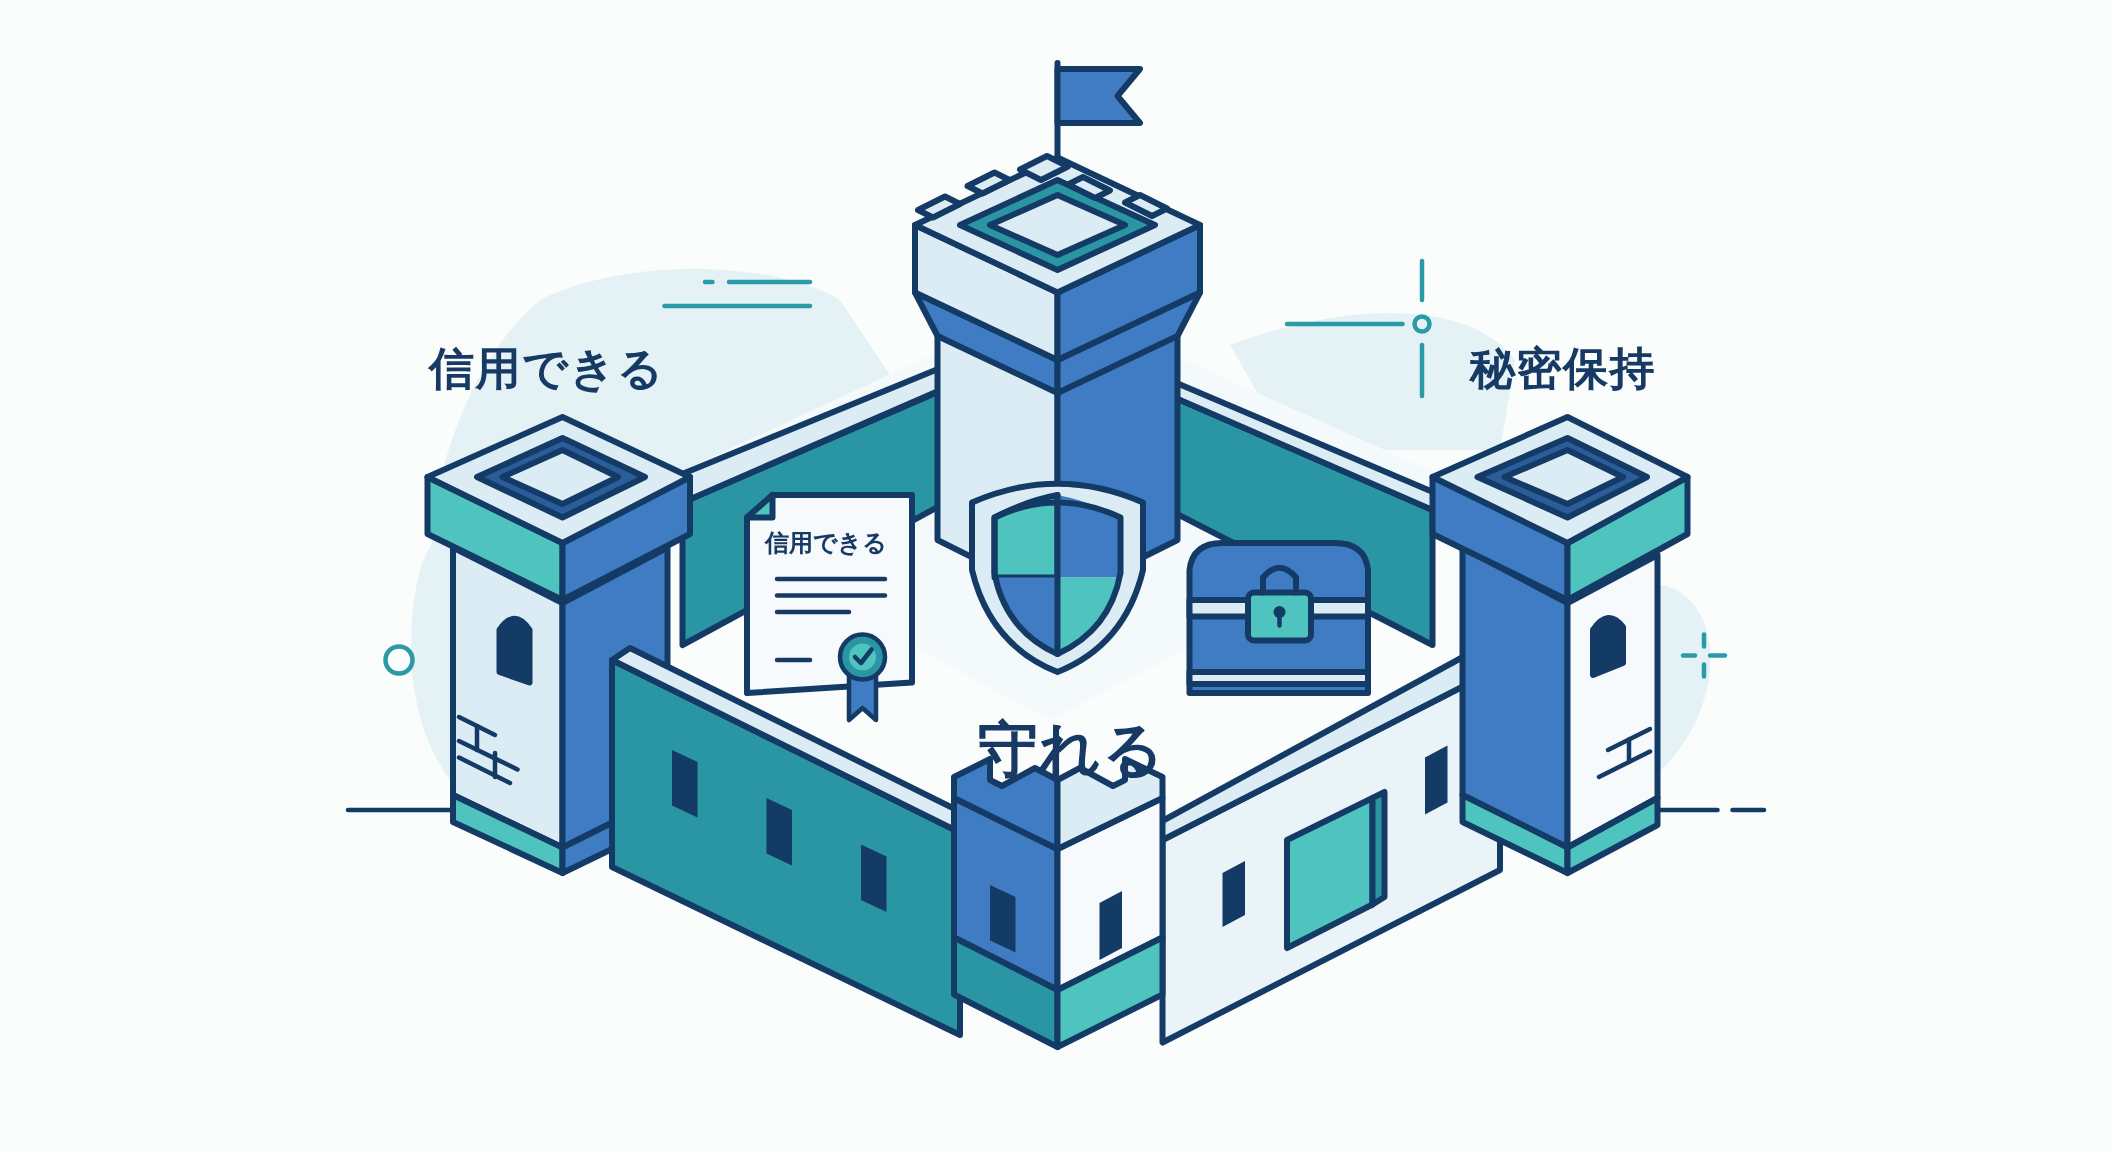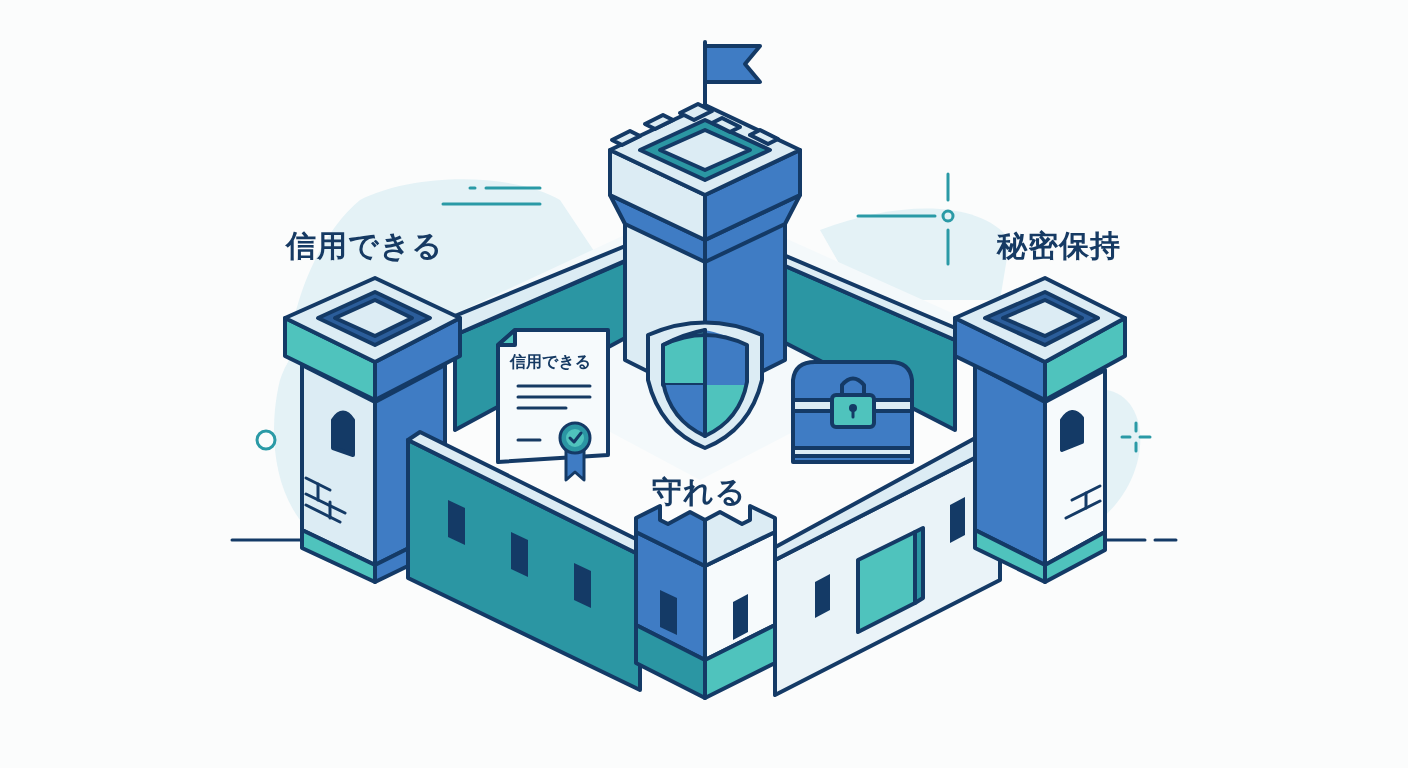--- a/index.html
+++ b/index.html
@@ -1,21 +1,21 @@
 <!DOCTYPE html>
 <html><head>
 <meta charset="utf-8">
 <style>
   html, body { margin:0; padding:0; }
   body { width:1408px; height:768px; background:#fbfcfc; overflow:hidden; position:relative; font-family:"DejaVu Sans", sans-serif; }
   #scene { position:absolute; left:0; top:0; width:1408px; height:768px; }
   .label { position:absolute; font-weight:bold; color:#163a63; font-size:30px; letter-spacing:1px; white-space:nowrap; }
   .lbl-left { left:286px; top:226px; }
-  .lbl-right { left:980px; top:226px;margin-left:17px; }
-  .lbl-center { left:652px; top:472px; font-size:30px; }
+  .lbl-right { left:980px; top:226px; }
+  .lbl-center { left:652px; top:472px; font-size:40px; }
   .doc-title { position:absolute; left:510px; top:352px; font-size:16px; color:#163a63; font-weight:bold; white-space:nowrap; }
 </style>
 </head>
 <body>
 
 <svg id="scene" viewBox="0 0 1408 768" xmlns="http://www.w3.org/2000/svg">
   <g stroke="#143a66" stroke-width="4" stroke-linejoin="round" stroke-linecap="round">
 
     <g stroke="none" fill="#e4f2f6">
       <path d="M360 200 C 420 170, 520 175, 560 200 L 600 260 L 420 330 L 300 420 C 270 370, 300 250, 360 200 Z"></path>

